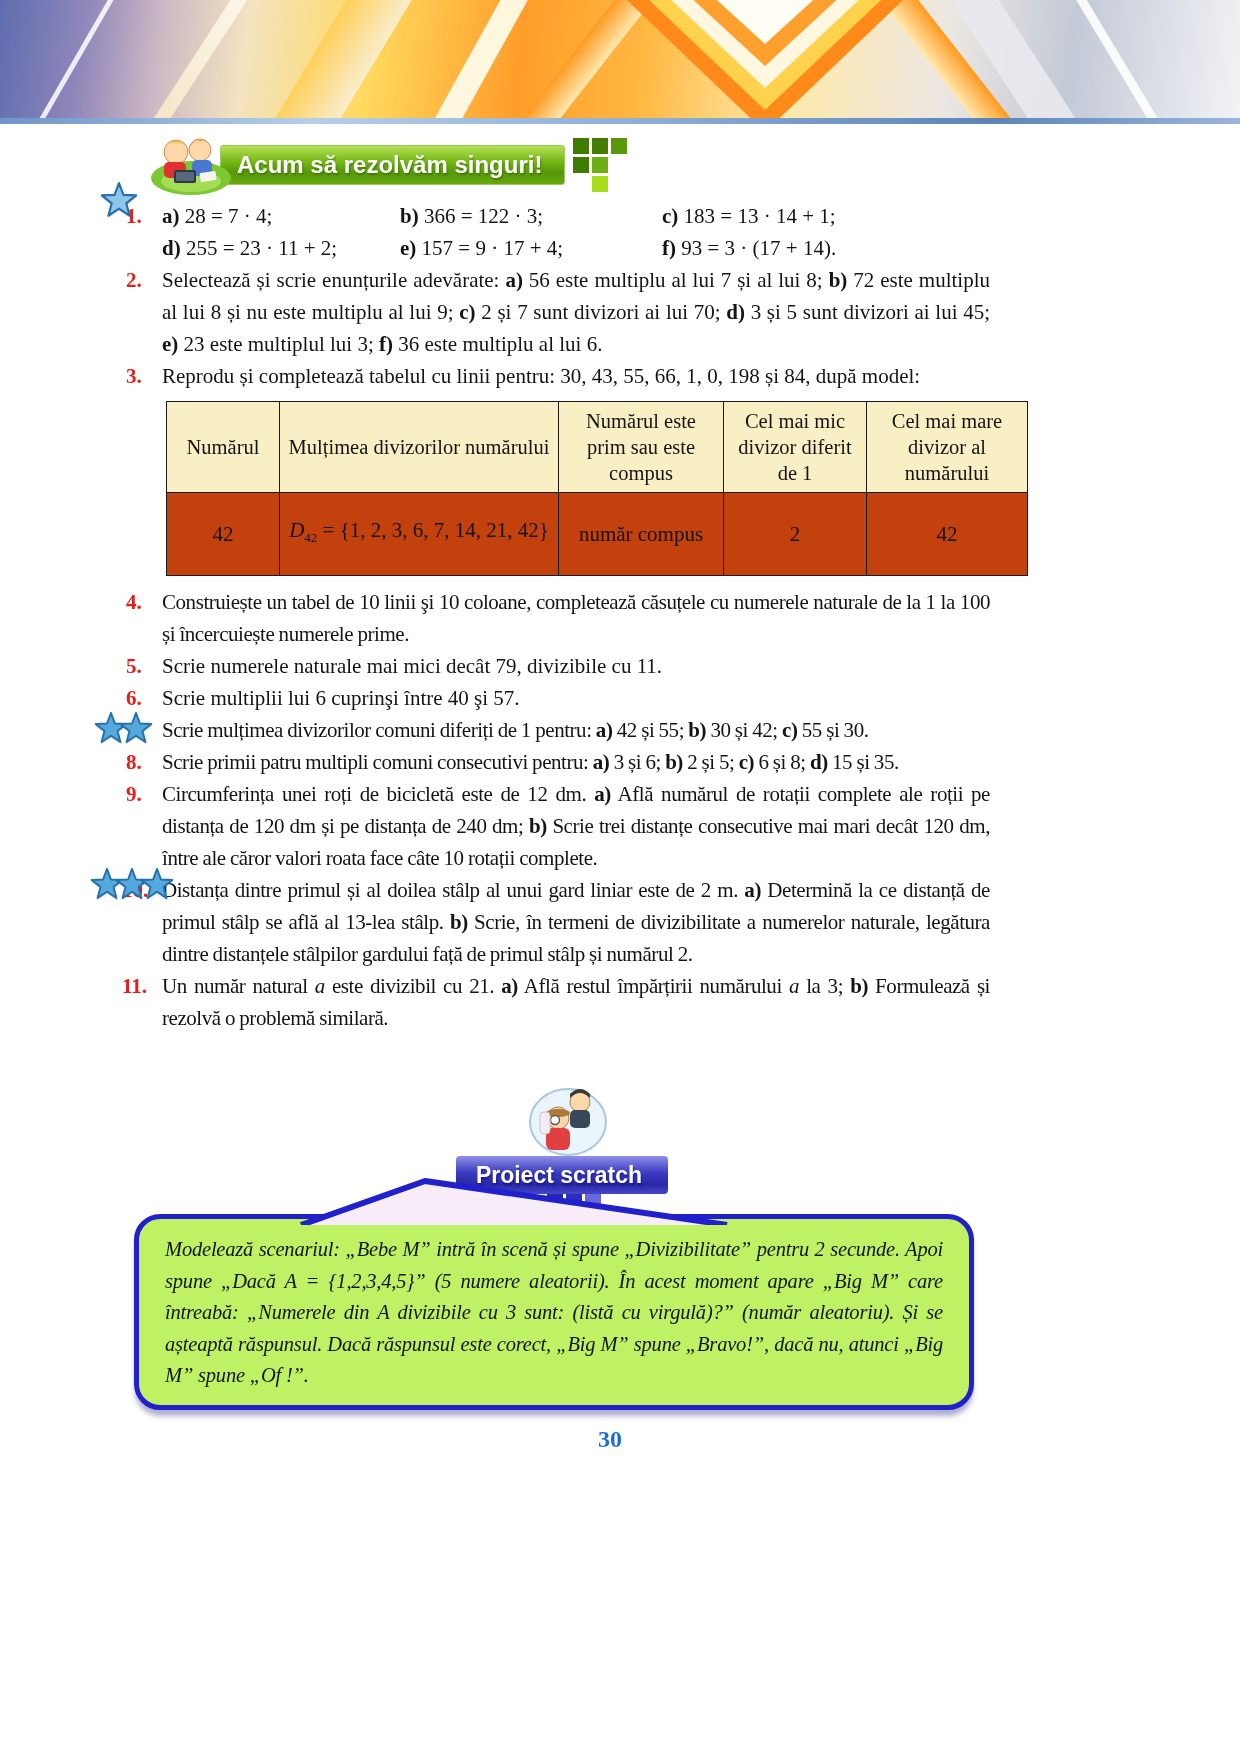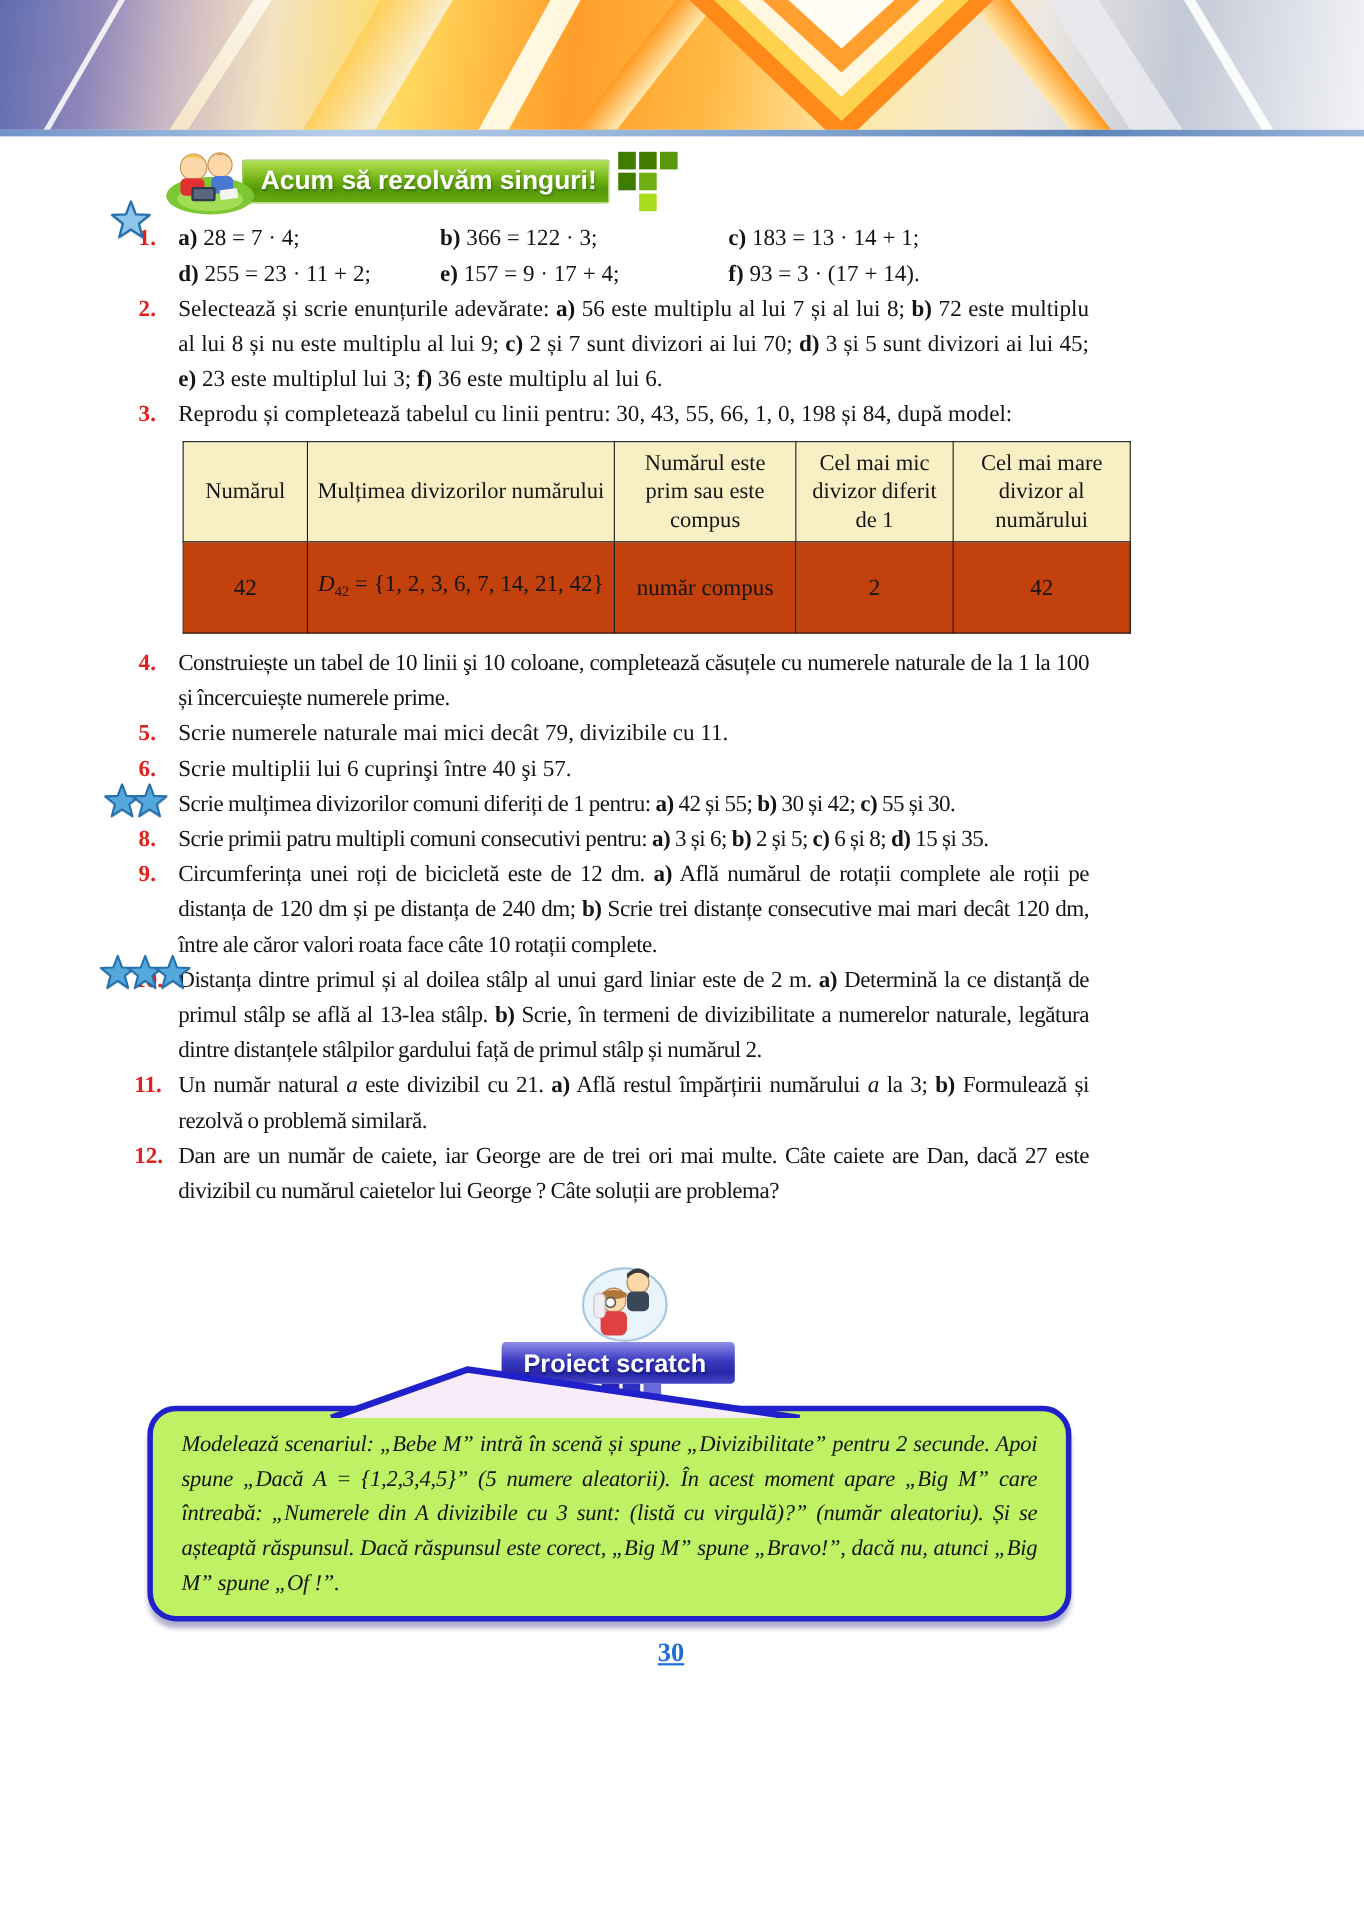--- a/index.html
+++ b/index.html
@@ -26,21 +26,21 @@
   .b4{left:1010px;top:-55px;width:40px;height:280px;background:#e9e9ee;opacity:.9;transform:rotate(-33deg);}
   .b5{left:1125px;top:-45px;width:9px;height:250px;background:#ffffff;opacity:.9;transform:rotate(-31deg);}
   .hero-strip{position:absolute;top:118px;left:0;width:1240px;height:6px;
     background:linear-gradient(90deg,#6f94c8,#b7cee8 25%,#88aad4 55%,#5d84b8 80%,#9ab6dc);}
 
   
   .flow{position:relative;padding-top:124px;}
 
   .section-row{display:flex;align-items:center;position:relative;}
   .solve-row{margin:10px 0 4px 148px;height:62px;}
-  .banner-green{height:38px;display:flex;align-items:center;padding:0 11px 0 16px;
+  .banner-green{height:38px;display:flex;align-items:center;padding:0 22px 0 16px;
     background:linear-gradient(#b4e055,#71b312 45%,#55980a 70%,#69aa10);
     border:1px solid #9cc860;border-radius:3px;margin-left:-14px;
     color:#fff;font:bold 24px/38px "Liberation Sans",sans-serif;
     text-shadow:1px 2px 2px rgba(40,80,0,.45);}
   .banner-blue{height:38px;display:flex;align-items:center;padding:0 26px 0 20px;
     background:linear-gradient(#8f8fe8,#3a3ac0 45%,#2828a8 75%,#4646c8);
     border-radius:4px;margin-left:-16px;
     color:#fff;font:bold 23px/38px "Liberation Sans",sans-serif;
     text-shadow:1px 2px 2px rgba(10,10,90,.5);}
   .mosaic{display:grid;grid-template-columns:repeat(3,16px);grid-auto-rows:16px;gap:3px;margin-left:8px;}
@@ -72,21 +72,21 @@
   td.math sub{font-size:13px;}
 
   
   .scratch-row{margin:52px 0 0 150px;height:66px;}
   .bubble-wrap{position:relative;margin:62px 0 0 4px;width:840px;}
   .bubble{position:relative;border:5px solid #2121cc;border-radius:26px;background:#bef264;
     box-shadow:0 7px 5px -1px rgba(110,110,165,.55);padding:15px 26px 13px 26px;}
   .bubble-peak{position:absolute;top:-44px;left:160px;z-index:2;}
   .bubble-text{font-style:italic;font-size:20.5px;line-height:31.5px;text-align:justify;letter-spacing:-0.2px;}
 
-  .pageno{margin-top:16px;text-align:center;color:#1c6fd2;font-weight:bold;font-size:24px;text-decoration:underline;}
+  .pageno{margin-top:16px;text-align:center;color:#1c6fd2;font-weight:bold;font-size:24px;}
 
   .kids-art{flex:0 0 auto;position:relative;z-index:2;}
 </style>
 </head>
 <body>
 
 <div class="hero">
   <div class="b0"></div>
     <div class="b1"></div>
     <div class="b2"></div>
@@ -246,26 +246,20 @@
         <div class="ex-body">
           <p class="ex-text"><span class="">Distanța dintre primul și al doilea stâlp al unui gard liniar este de 2 m. </span><span class="b">a)</span><span class=""> Determină la ce distanță de primul stâlp se află al 13-lea stâlp. </span><span class="b">b)</span><span class=""> Scrie, în termeni de divizibilitate a numerelor naturale, legătura dintre distanțele stâlpilor gardului față de primul stâlp și numărul 2.</span></p>
         </div>
       </div>
       <div class="exercise tight wide-num">
         <span class="num">11.</span>
         <div class="ex-body">
           <p class="ex-text"><span class="">Un număr natural </span><span class="i">a</span><span class=""> este divizibil cu 21. </span><span class="b">a)</span><span class=""> Află restul împărțirii numărului </span><span class="i">a</span><span class=""> la 3; </span><span class="b">b)</span><span class=""> Formulează și rezolvă o problemă similară.</span></p>
         </div>
       </div>
-      <div class="exercise tight wide-num">
-        <span class="num">12.</span>
-        <div class="ex-body">
-          <p class="ex-text"><span class="">Dan are un număr de caiete, iar George are de trei ori mai multe. Câte caiete are Dan, dacă 27 este divizibil cu numărul caietelor lui George ? Câte soluții are problema?</span></p>
-        </div>
-      </div>
     </div>
 
   <div class="content">
     <div class="section-row scratch-row" style="margin-left:20px;flex-direction:column;">
       <svg class="kids-art" width="84" height="70" viewBox="0 0 84 70">
         <ellipse cx="40" cy="36" rx="38" ry="33" fill="#eaf4fb" stroke="#a8c8e0" stroke-width="2"></ellipse>
         <circle cx="52" cy="16" r="10" fill="#fcd7a8" stroke="#b08050" stroke-width="1"></circle>
         <path d="M42 12 Q52 2 62 12 L62 8 Q52 -2 42 8 Z" fill="#383838"></path>
         <rect x="42" y="24" width="20" height="18" rx="5" fill="#384858"></rect>
         <circle cx="30" cy="32" r="11" fill="#fcd7a8" stroke="#b08050" stroke-width="1"></circle>

